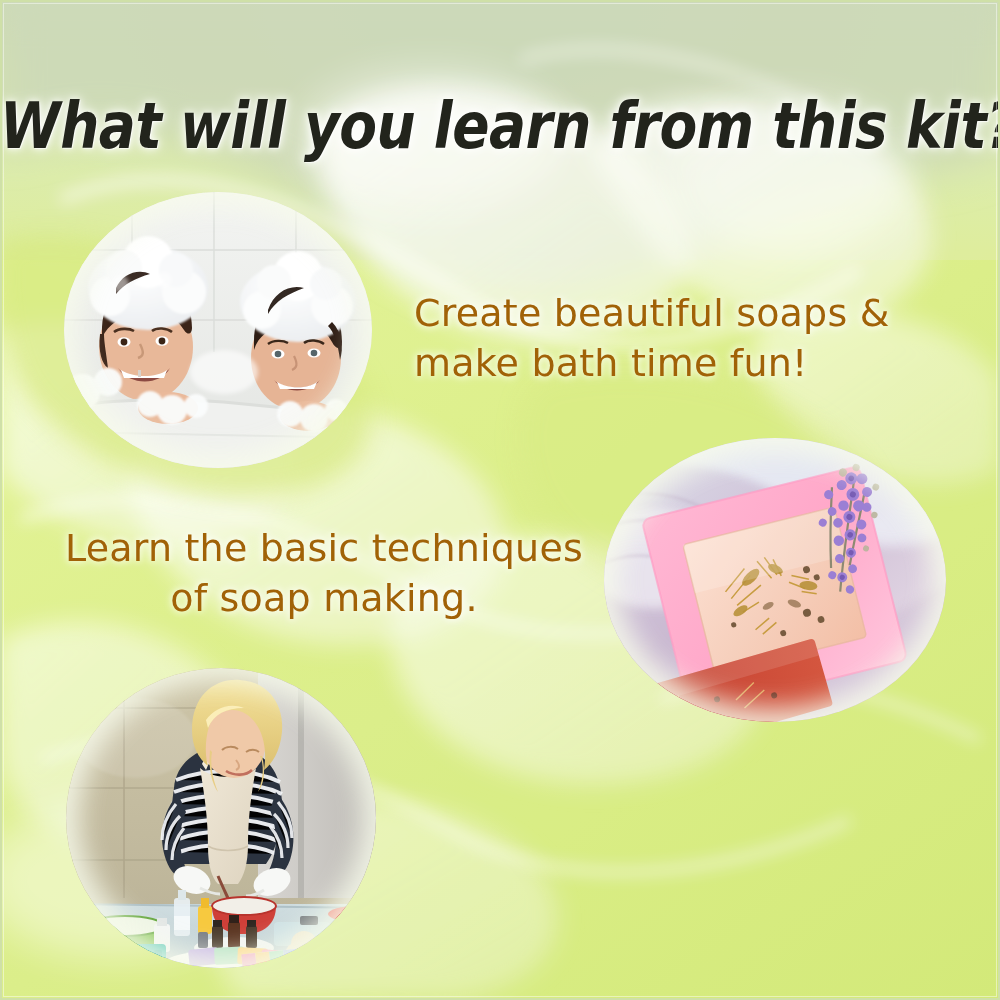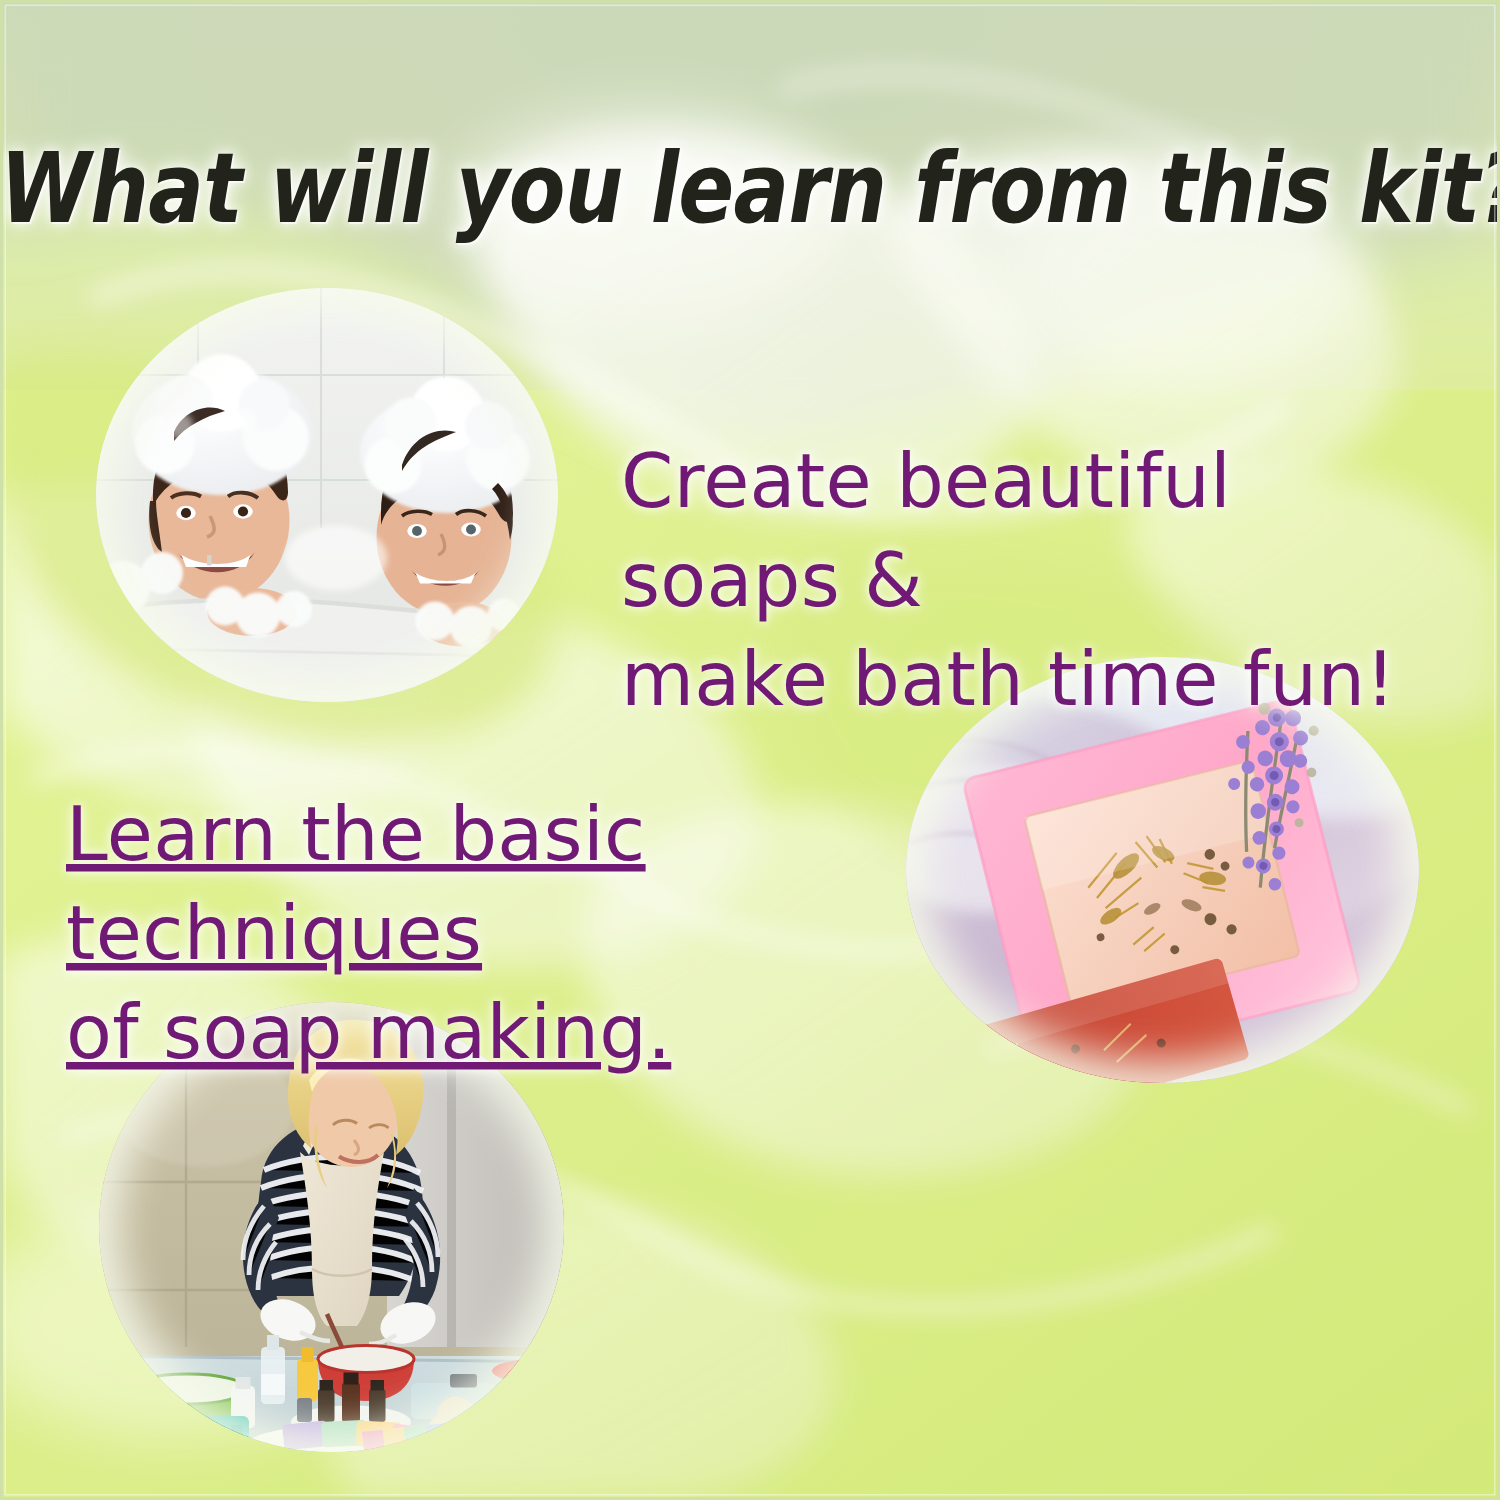--- a/index.html
+++ b/index.html
@@ -48,30 +48,30 @@
       1px 1px 0 rgba(255,255,255,.6);
     white-space:nowrap;
     transform:scaleY(1.18) scaleX(1.0);
     transform-origin:center top;
   }
 
   
   .copy{
     position:absolute;
     font-family:"DejaVu Sans", sans-serif;
-    font-size:50px;
+    font-size:38px;
     line-height:1.32;
     font-weight:400;
-    color:#701a75;
+    color:#a16207;
     text-shadow:0 0 6px rgba(255,255,255,.9), 0 0 11px rgba(255,255,255,.7);
     letter-spacing:.2px;
     white-space:pre-line;
   }
   .copy-1{left:414px;top:288px;width:520px;text-align:left;}
-  .copy-2{left:44px;top:523px;width:560px;text-align:left;text-decoration:underline;}
+  .copy-2{left:44px;top:523px;width:560px;text-align:center;}
   .copy-3{left:420px;top:757px;width:500px;text-align:left;}
 
   
   .photo{
     position:absolute;border-radius:50%;overflow:hidden;
   }
   .photo svg{display:block;width:100%;height:100%;}
   .photo::after{
     content:"";position:absolute;inset:0;border-radius:50%;
     box-shadow:inset 0 0 26px 14px rgba(247,250,235,.85);

